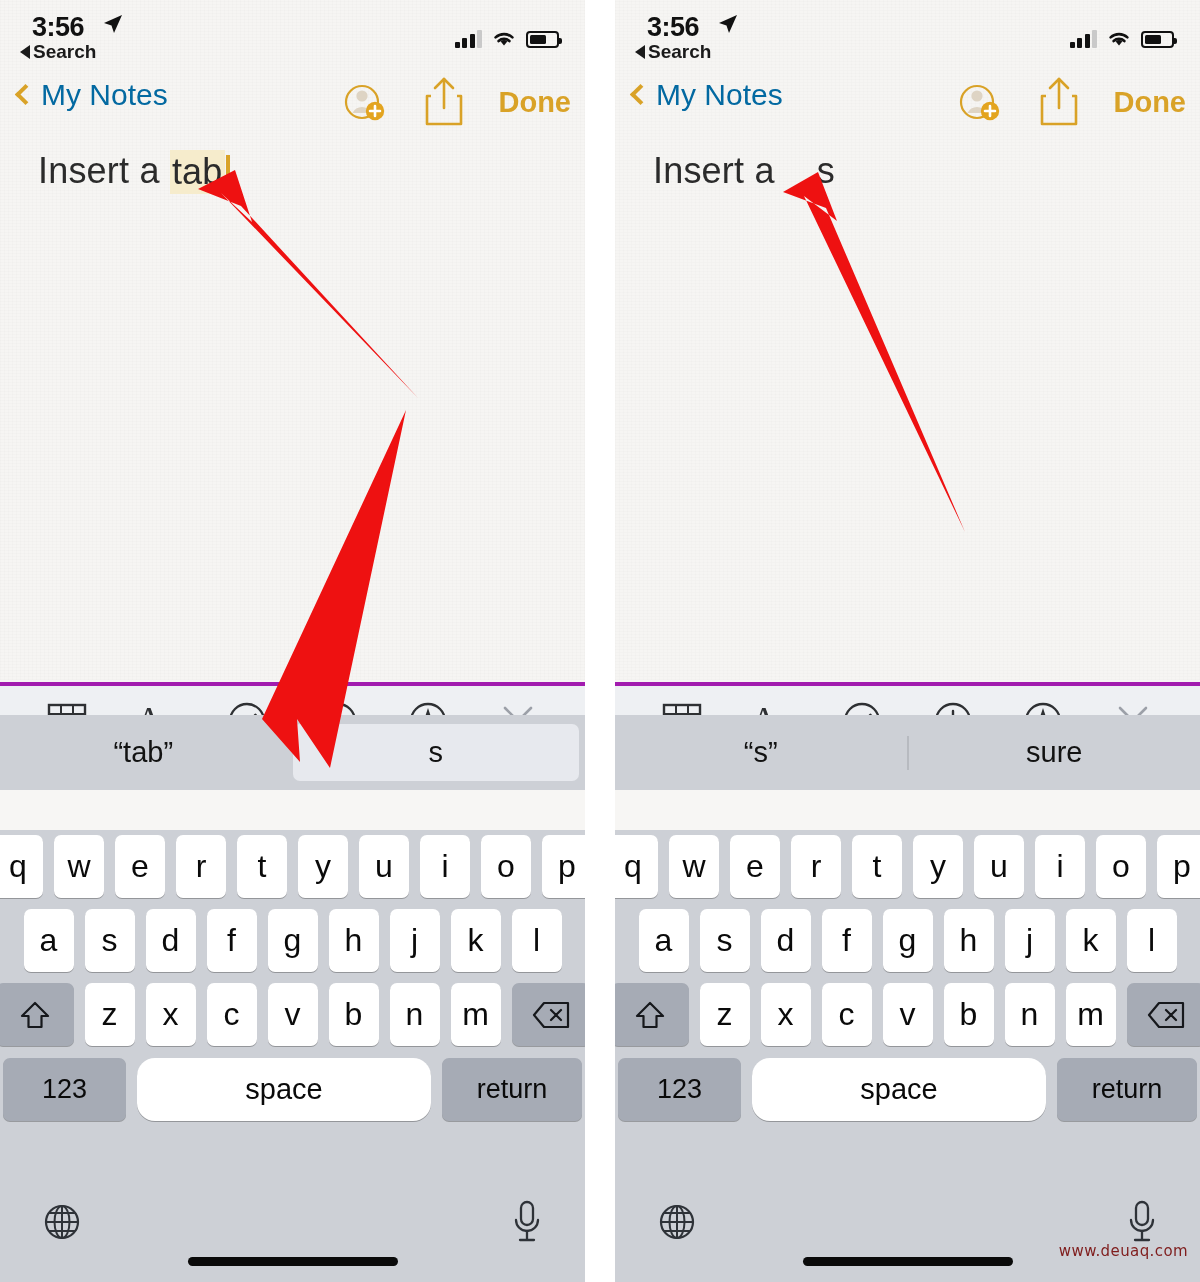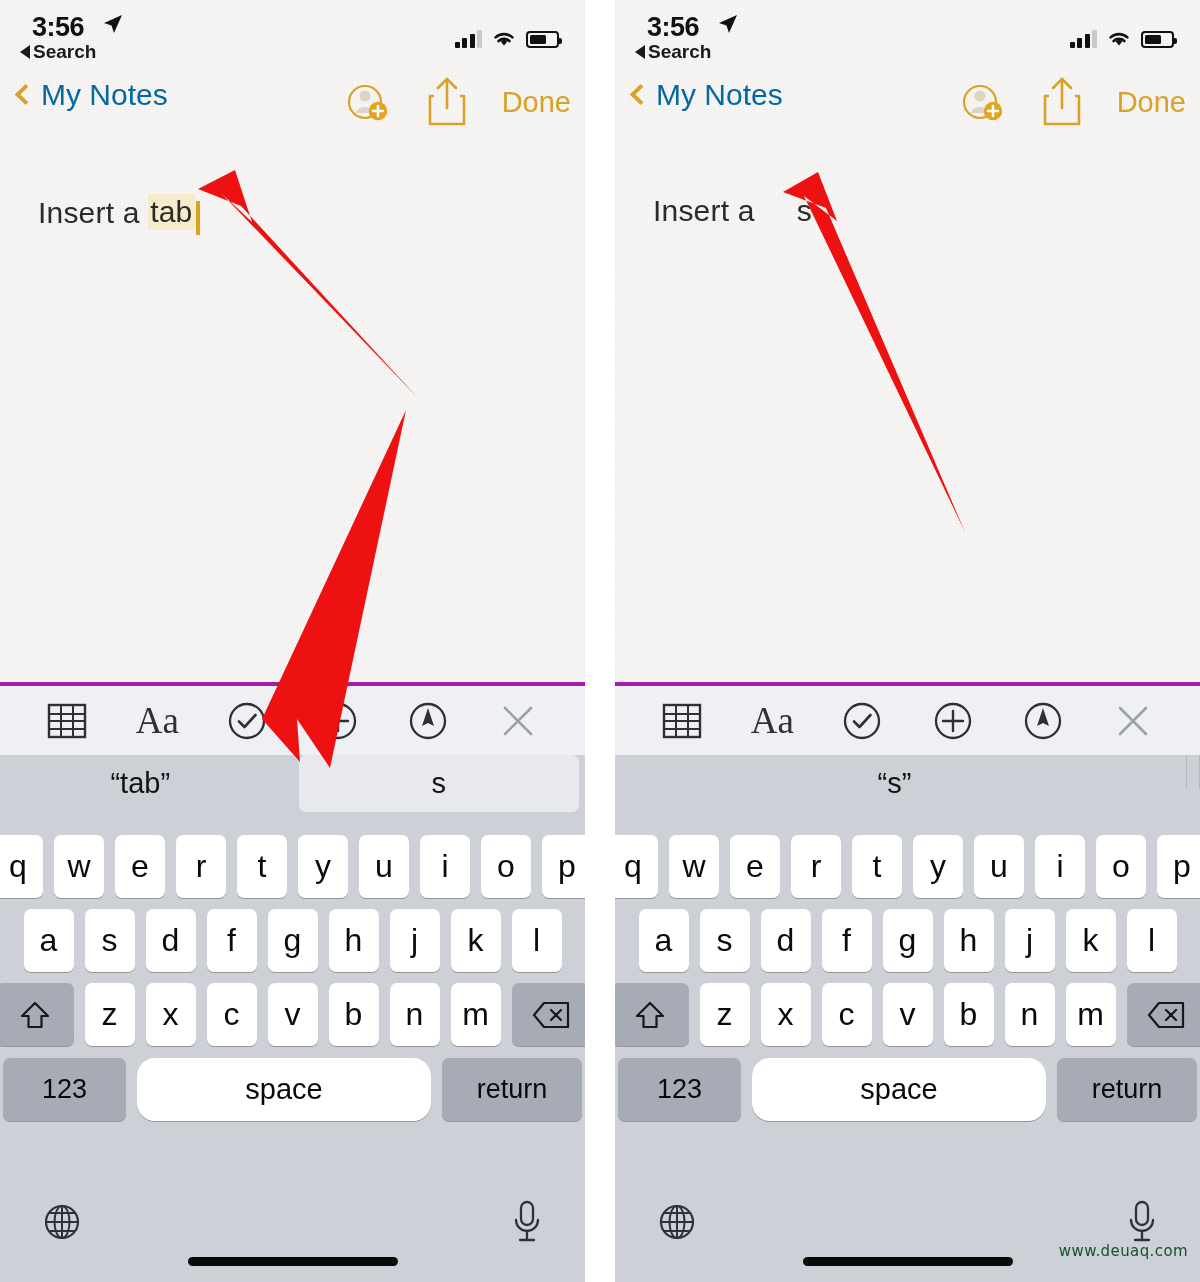--- a/index.html
+++ b/index.html
@@ -73,27 +73,27 @@
   }
   .chev {
     width: 15px; height: 15px; border-left: 4px solid #d9a227;
     border-bottom: 4px solid #d9a227; transform: rotate(45deg);
     margin-bottom: 2px;
   }
   .nav-right {
     position: absolute; right: 14px; top: 0;
     display: flex; align-items: center; gap: 34px; height: 56px;
   }
-  .done-btn { color: #d9a227; font-size: 29px; font-weight: normal; }
+  .done-btn { color: #d9a227; font-size: 29px; font-weight: bold; }
 
   
   .note-text {
     position: absolute; left: 38px; top: 150px;
-    font-size: 30px; color: #2b2b2b; letter-spacing: 0.2px;
-    white-space: pre; display: flex; align-items: flex-end; margin-top: 44px;
+    font-size: 36px; color: #2b2b2b; letter-spacing: 0.2px;
+    white-space: pre; display: flex; align-items: flex-start;
   }
   .hl {
     background: #f6eccc; padding: 1px 2px; color: #2b2b2b;
   }
   .caret {
     display: inline-block; width: 4px; height: 34px;
     background: #d9a227; margin-left: 1px; position: relative; top: 5px;
   }
   .tabgap { display: inline-block; width: 42px; }
 
@@ -103,22 +103,22 @@
     background: #eef0f3;
     border-top: 4px solid #a21caf;
     display: flex; align-items: center; justify-content: space-around;
     padding: 0 22px;
   }
   .fmt-item { display: flex; align-items: center; justify-content: center; width: 58px; height: 58px; }
   .aa-txt { font-size: 37px; color: #2e3033; font-family: "Liberation Serif", serif; }
 
   
   .sugg-bar {
-    position: absolute; left: 0; top: 755px; width: 100%; height: 75px;
-    background: #cdd0d6; display: flex; align-items: flex-start; gap: 12px;
+    position: absolute; left: 0; top: 715px; width: 100%; height: 75px;
+    background: #cdd0d6; display: flex; align-items: center;
   }
   .sugg {
     flex: 1; text-align: center; font-size: 29px; color: #121212;
     height: 57px; line-height: 57px; position: relative;
   }
   .sugg.chip {
     background: #e7e9ee; border-radius: 7px; margin: 0 6px;
   }
   .sugg-div {
     width: 1px; height: 34px; background: #b7bac0;
@@ -155,21 +155,21 @@
   }
   .globe-btn { position: absolute; left: 40px; top: 20px; }
   .mic-btn { position: absolute; right: 40px; top: 18px; }
   .home-ind {
     position: absolute; left: 50%; transform: translateX(-50%);
     bottom: 16px; width: 210px; height: 9px;
     background: #0a0a0a; border-radius: 5px;
   }
   .watermark {
     position: absolute; right: 12px; bottom: 22px;
-    font-size: 15px; color: #14532d; letter-spacing: 0.4px;
+    font-size: 15px; color: #7f1d1d; letter-spacing: 0.4px;
     font-family: "DejaVu Sans", sans-serif;
   }
 
   
   .arrow-layer {
     position: absolute; left: 0; top: 0; width: 585px; height: 1282px;
     pointer-events: none;
   }
 </style>
 </head>
@@ -433,20 +433,21 @@
         <svg width="40" height="40" viewBox="0 0 40 40">
           <path d="M7 7 L33 33 M33 7 L7 33" stroke="#9ca0a8" stroke-width="2.6" stroke-linecap="round"></path>
         </svg>
       </div>
     </div>
 
     <div class="sugg-bar">
       <div class="sugg">“s”</div>
       <div class="sugg-div"></div>
       <div class="sugg-div"></div>
+      <div class="sugg">sure</div>
     </div>
 
     <div class="keyboard">
       <div class="krow r1">
         <div class="key">q</div>
         <div class="key">w</div>
         <div class="key">e</div>
         <div class="key">r</div>
         <div class="key">t</div>
         <div class="key">y</div>

